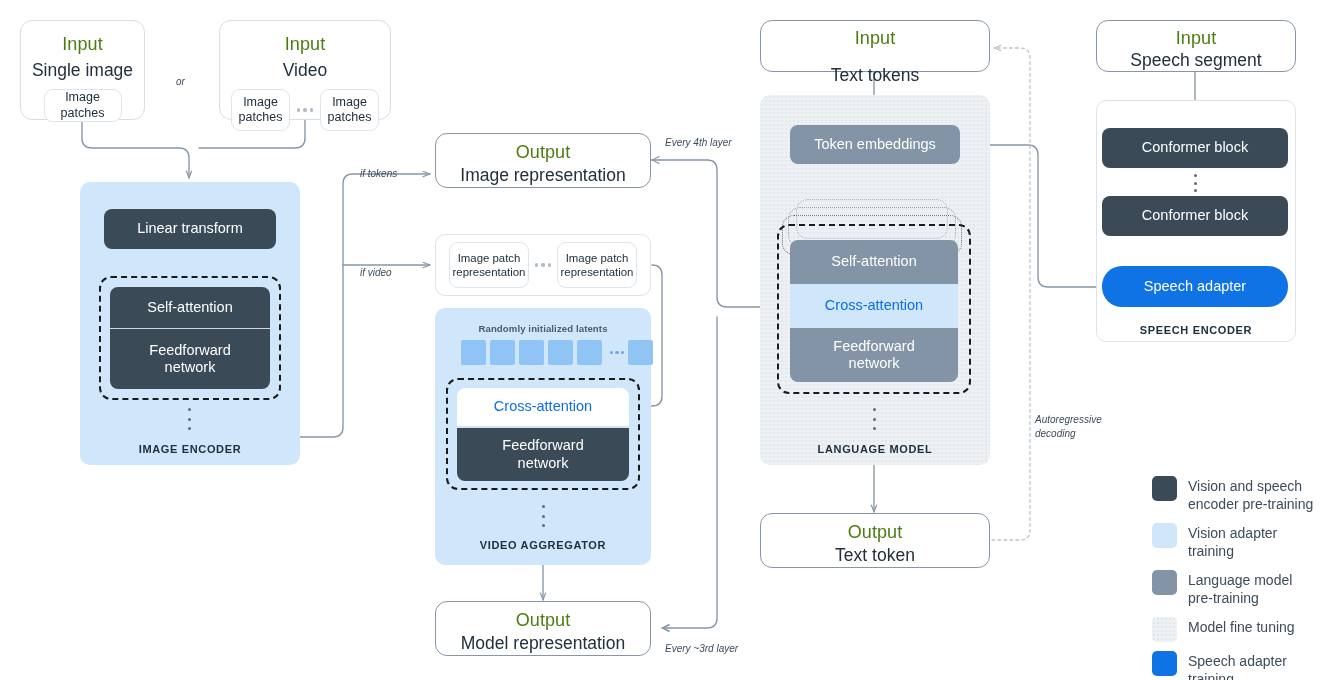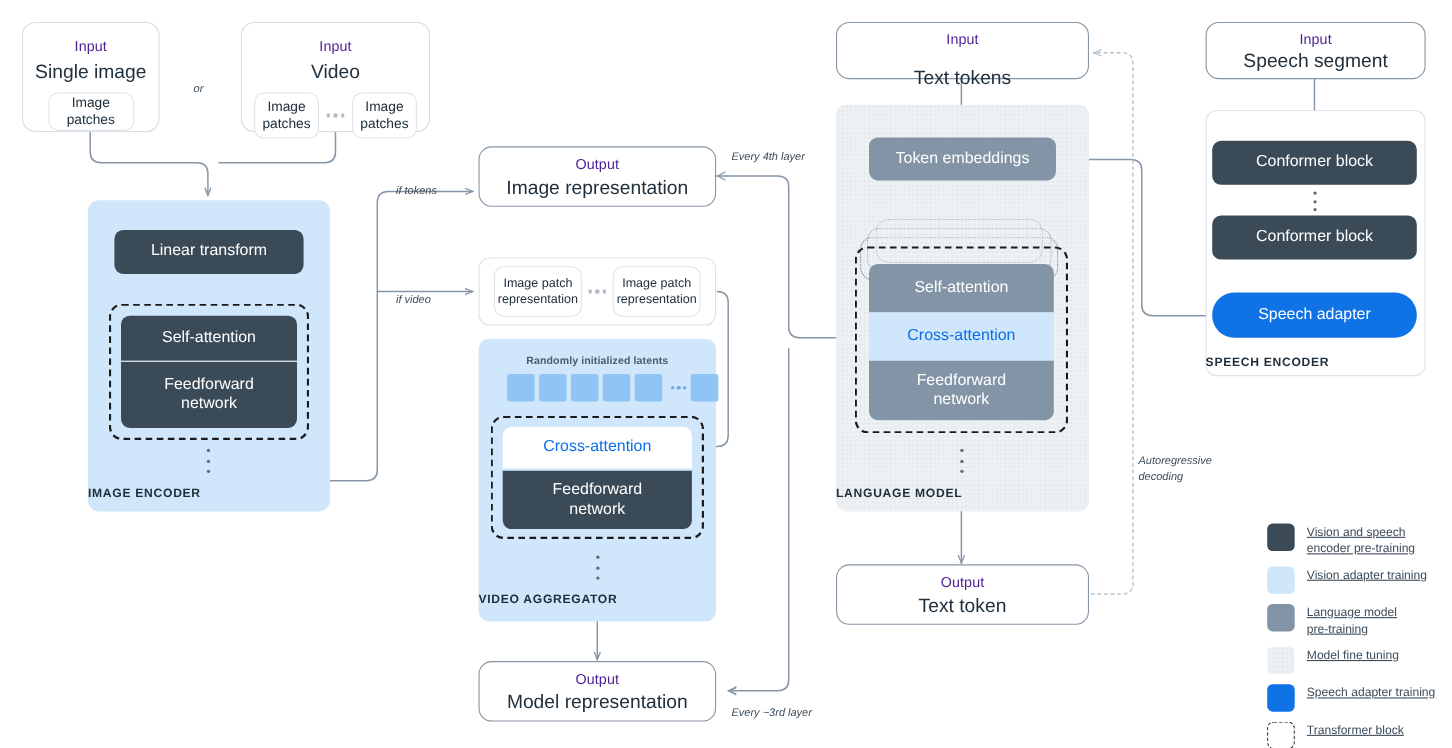--- a/index.html
+++ b/index.html
@@ -22,42 +22,42 @@
 
   
   .card{
     background:#ffffff;
     border:1.3px solid #d7dee5;
     border-radius:12px;
     display:flex;flex-direction:column;align-items:center;
   }
   .card-strong{border:1.3px solid #8796a6;border-radius:12px;background:#fff;}
   .kicker{
-    color:#4c1d95;font-size:13px;letter-spacing:.1px;line-height:1;
+    color:#4d7c0f;font-size:18px;letter-spacing:.1px;line-height:1;
     margin-top:14px;
   }
   .title{
     color:#20303c;font-size:17.5px;line-height:1.15;margin-top:7px;font-weight:400;
   }
   .subcard{
     background:#ffffff;border:1.2px solid #dfe5eb;border-radius:9px;
     color:#20303c;font-size:12.5px;line-height:1.25;text-align:center;
     display:flex;align-items:center;justify-content:center;
   }
 
   
   .panel-blue{background:#cfe6fb;border-radius:10px;}
   .panel-gray{
     background:#eef1f4;border-radius:10px;
     background-image:radial-gradient(#e3e8ed 1px, transparent 1px);
     background-size:4px 4px;
   }
   .panel-white{background:#ffffff;border:1.3px solid #dde3e9;border-radius:10px;}
   .panel-label{
-    position:absolute;width:100%;
+    position:absolute;width:100%;text-align:center;
     font-size:11px;font-weight:700;letter-spacing:.65px;color:#20303c;
   }
 
   
   .blk{
     border-radius:8px;display:flex;align-items:center;justify-content:center;
     text-align:center;line-height:1.2;box-sizing:border-box;
   }
   .blk-dark{background:#3a4a56;color:#ffffff;font-size:14.5px;}
   .blk-gray{background:#8294a5;color:#ffffff;font-size:14.5px;}
@@ -89,21 +89,21 @@
   }
   .latent-row{position:absolute;display:flex;align-items:center;}
   .latent{width:25px;height:25px;background:#8fc4f5;border-radius:2px;margin-right:4px;}
   .latent-gap{width:22px;display:flex;align-items:center;justify-content:center;}
   .latent-gap i{width:3.4px;height:3.4px;border-radius:50%;background:#6fa9e0;margin:0 1px;}
 
   
   #legend{position:absolute;left:1152px;top:476px;width:168px;}
   .lg-row{display:flex;align-items:flex-start;margin-bottom:9px;}
   .lg-sw{width:25px;height:25px;border-radius:5px;flex:0 0 25px;margin-right:11px;}
-  .lg-txt{font-size:11px;color:#3c4c5a;line-height:1.32;padding-top:1px;text-decoration:underline;}
+  .lg-txt{font-size:14px;color:#3c4c5a;line-height:1.32;padding-top:1px;}
 </style>
 </head>
 <body>
 
 <div id="canvas">
 
   <svg id="wires" viewBox="0 0 1320 680">
     <defs>
       <marker id="ah" markerWidth="9" markerHeight="9" refX="7.6" refY="3.1" orient="auto" markerUnits="userSpaceOnUse">
         <path d="M0.6,0.4 L7.4,3.1 L0.6,5.8" fill="none" stroke="#8796a6" stroke-width="1.2" stroke-linecap="round" stroke-linejoin="round"></path>

